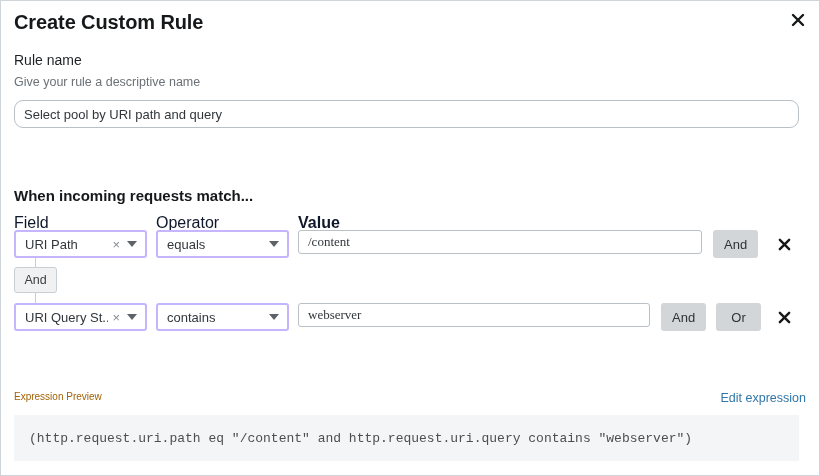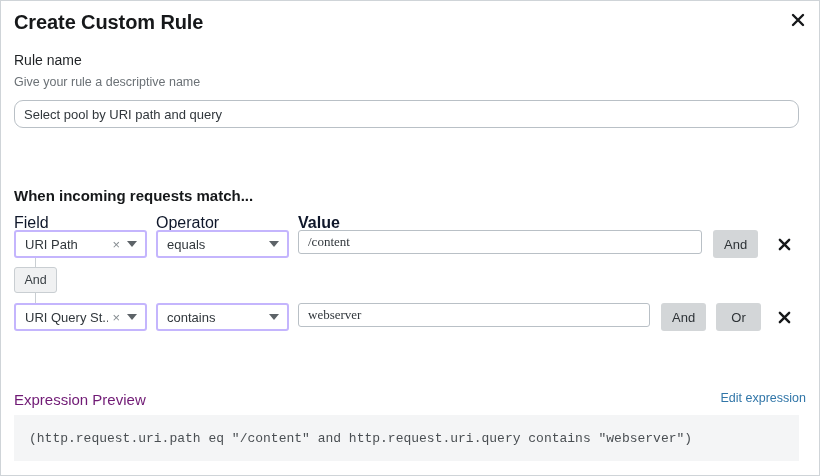--- a/index.html
+++ b/index.html
@@ -180,21 +180,21 @@
     width: 1px;
     background: #c9ced2;
     z-index: 1;
   }
   .conn-line.top    { top: 257px; height: 10px; }
   .conn-line.bottom { top: 291px; height: 11px; }
 
   
   .expr-label {
     position: absolute; left: 13px; top: 390px;
-    font-size: 15px; color: #701a75;
+    font-size: 10px; color: #a16207;
   }
   .expr-edit {
     position: absolute; right: 13px; top: 390px;
     font-size: 12.5px; color: #3176a8;
     text-decoration: none; cursor: pointer; margin-left: 24px;
   }
   .expr-code {
     position: absolute; left: 13px; top: 414px;
     width: 785px; height: 46px;
     background: #f4f5f6;

